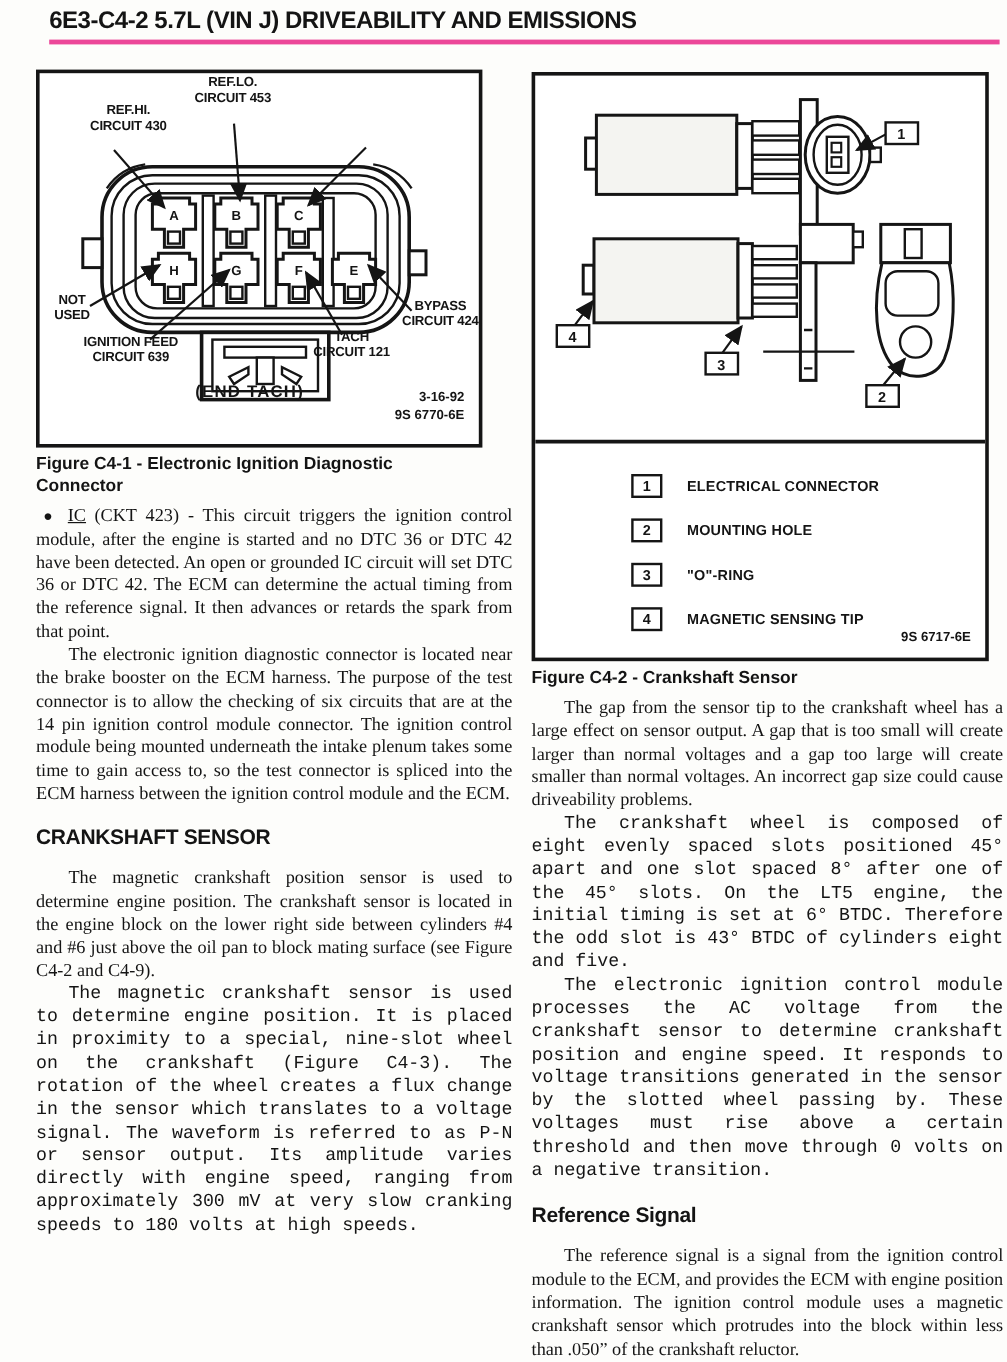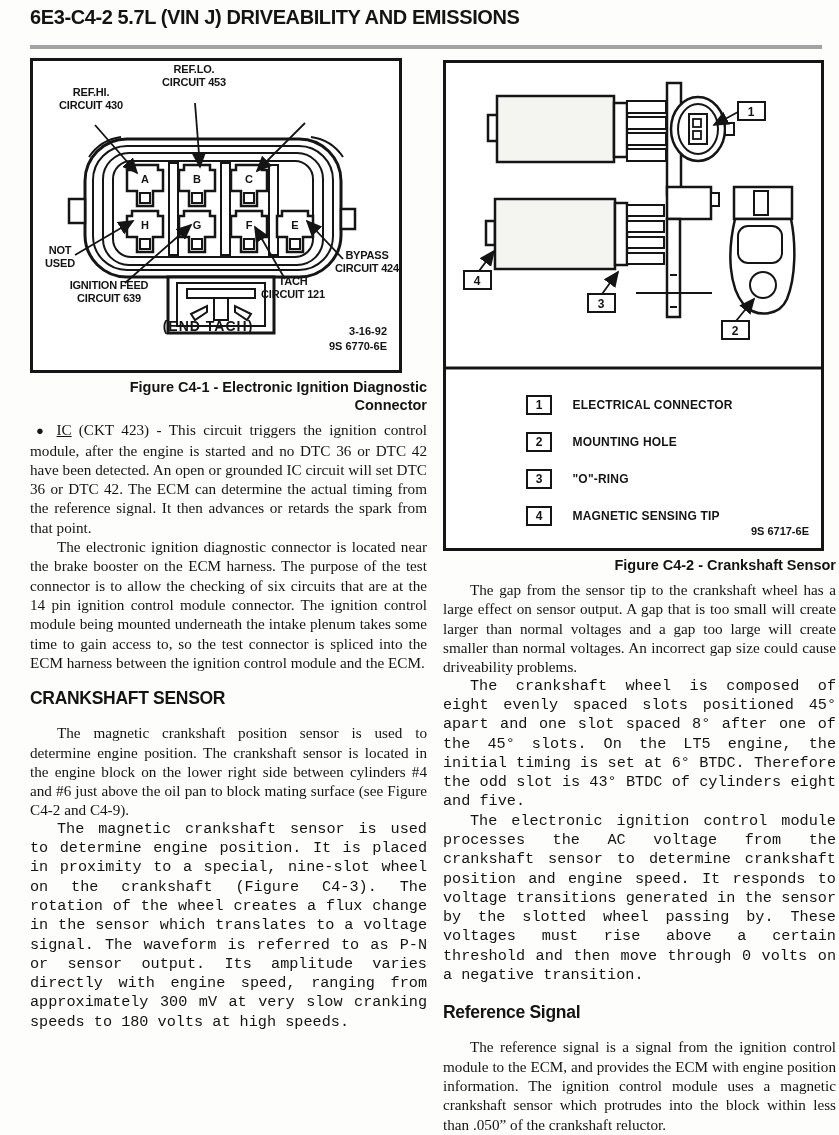--- a/index.html
+++ b/index.html
@@ -4,22 +4,22 @@
 <style>
   html,body{margin:0;padding:0;}
   body{
     width:839px;height:1135px;position:relative;overflow:hidden;
     background:#fdfdfb;color:#141414;
     font-family:"Liberation Serif", serif;
   }
   .pre{white-space:pre-line;}
   
   .page-header{
-    position:absolute;left:30px;top:6px;width:792px;
-    border-bottom:4px solid #a3a3a3;padding-bottom:16px;
+    position:absolute;left:41px;top:6px;width:792px;
+    border-bottom:4px solid #ec4899;padding-bottom:4px;
     font-family:"Liberation Sans", sans-serif;font-weight:bold;
     font-size:20px;letter-spacing:-0.4px;
   }
   
   .col{position:absolute;}
   #left-col{left:30px;top:58px;width:397px;}
   #right-col{left:443px;top:60px;width:393px;}
   
   .figure-box{
     position:relative;border:3px solid #151515;background:#fff;
@@ -34,21 +34,21 @@
   .fig-stamp{
     position:absolute;font-weight:bold;font-size:11px;line-height:1.2;
     text-align:left;right:12px;
   }
   .end-view{
     position:absolute;left:95px;top:257px;width:160px;text-align:center;
     font-weight:bold;font-size:14px;letter-spacing:1px;
   }
   .fig-caption{
     font-family:"Liberation Sans", sans-serif;font-weight:bold;
-    font-size:14.5px;text-align:right;margin:5px 0 6px 0;line-height:1.25;
+    font-size:14.5px;text-align:left;margin:5px 0 6px 0;line-height:1.25;
   }
   svg{position:absolute;left:0;top:0;}
   svg text{
     font-family:"Liberation Sans", sans-serif;font-weight:bold;
     fill:#141414;
   }
   
   .legend-row{position:absolute;left:80px;height:20px;}
   .callout-box{
     display:inline-block;width:22px;height:16px;border:2px solid #151515;
@@ -159,21 +159,21 @@
         <line x1="62" y1="64" x2="104" y2="112" marker-end="url(#ah1)"></line>
         <line x1="162" y1="42" x2="167" y2="106" marker-end="url(#ah1)"></line>
         <line x1="272" y1="62" x2="224" y2="110" marker-end="url(#ah1)"></line>
         <line x1="42" y1="194" x2="100" y2="160" marker-end="url(#ah1)"></line>
         <line x1="92" y1="222" x2="158" y2="164" marker-end="url(#ah1)"></line>
         <line x1="252" y1="218" x2="222" y2="166" marker-end="url(#ah1)"></line>
         <line x1="310" y1="198" x2="274" y2="160" marker-end="url(#ah1)"></line>
       </g>
     </svg>
 
-    <div class="fig-label pre" style="left:2px;top:25px;width:112px;">REF.HI.
+    <div class="fig-label pre" style="left:18px;top:25px;width:112px;">REF.HI.
 CIRCUIT 430</div>
     <div class="fig-label pre" style="left:100px;top:2px;width:122px;">REF.LO.
 CIRCUIT 453</div>
     <div class="fig-label pre" style="left:2px;top:183px;width:50px;">NOT
 USED</div>
     <div class="fig-label pre" style="left:18px;top:218px;width:116px;">IGNITION FEED
 CIRCUIT 639</div>
     <div class="fig-label pre" style="left:212px;top:214px;width:96px;">TACH
 CIRCUIT 121</div>
     <div class="fig-label pre" style="left:288px;top:188px;width:92px;">BYPASS

